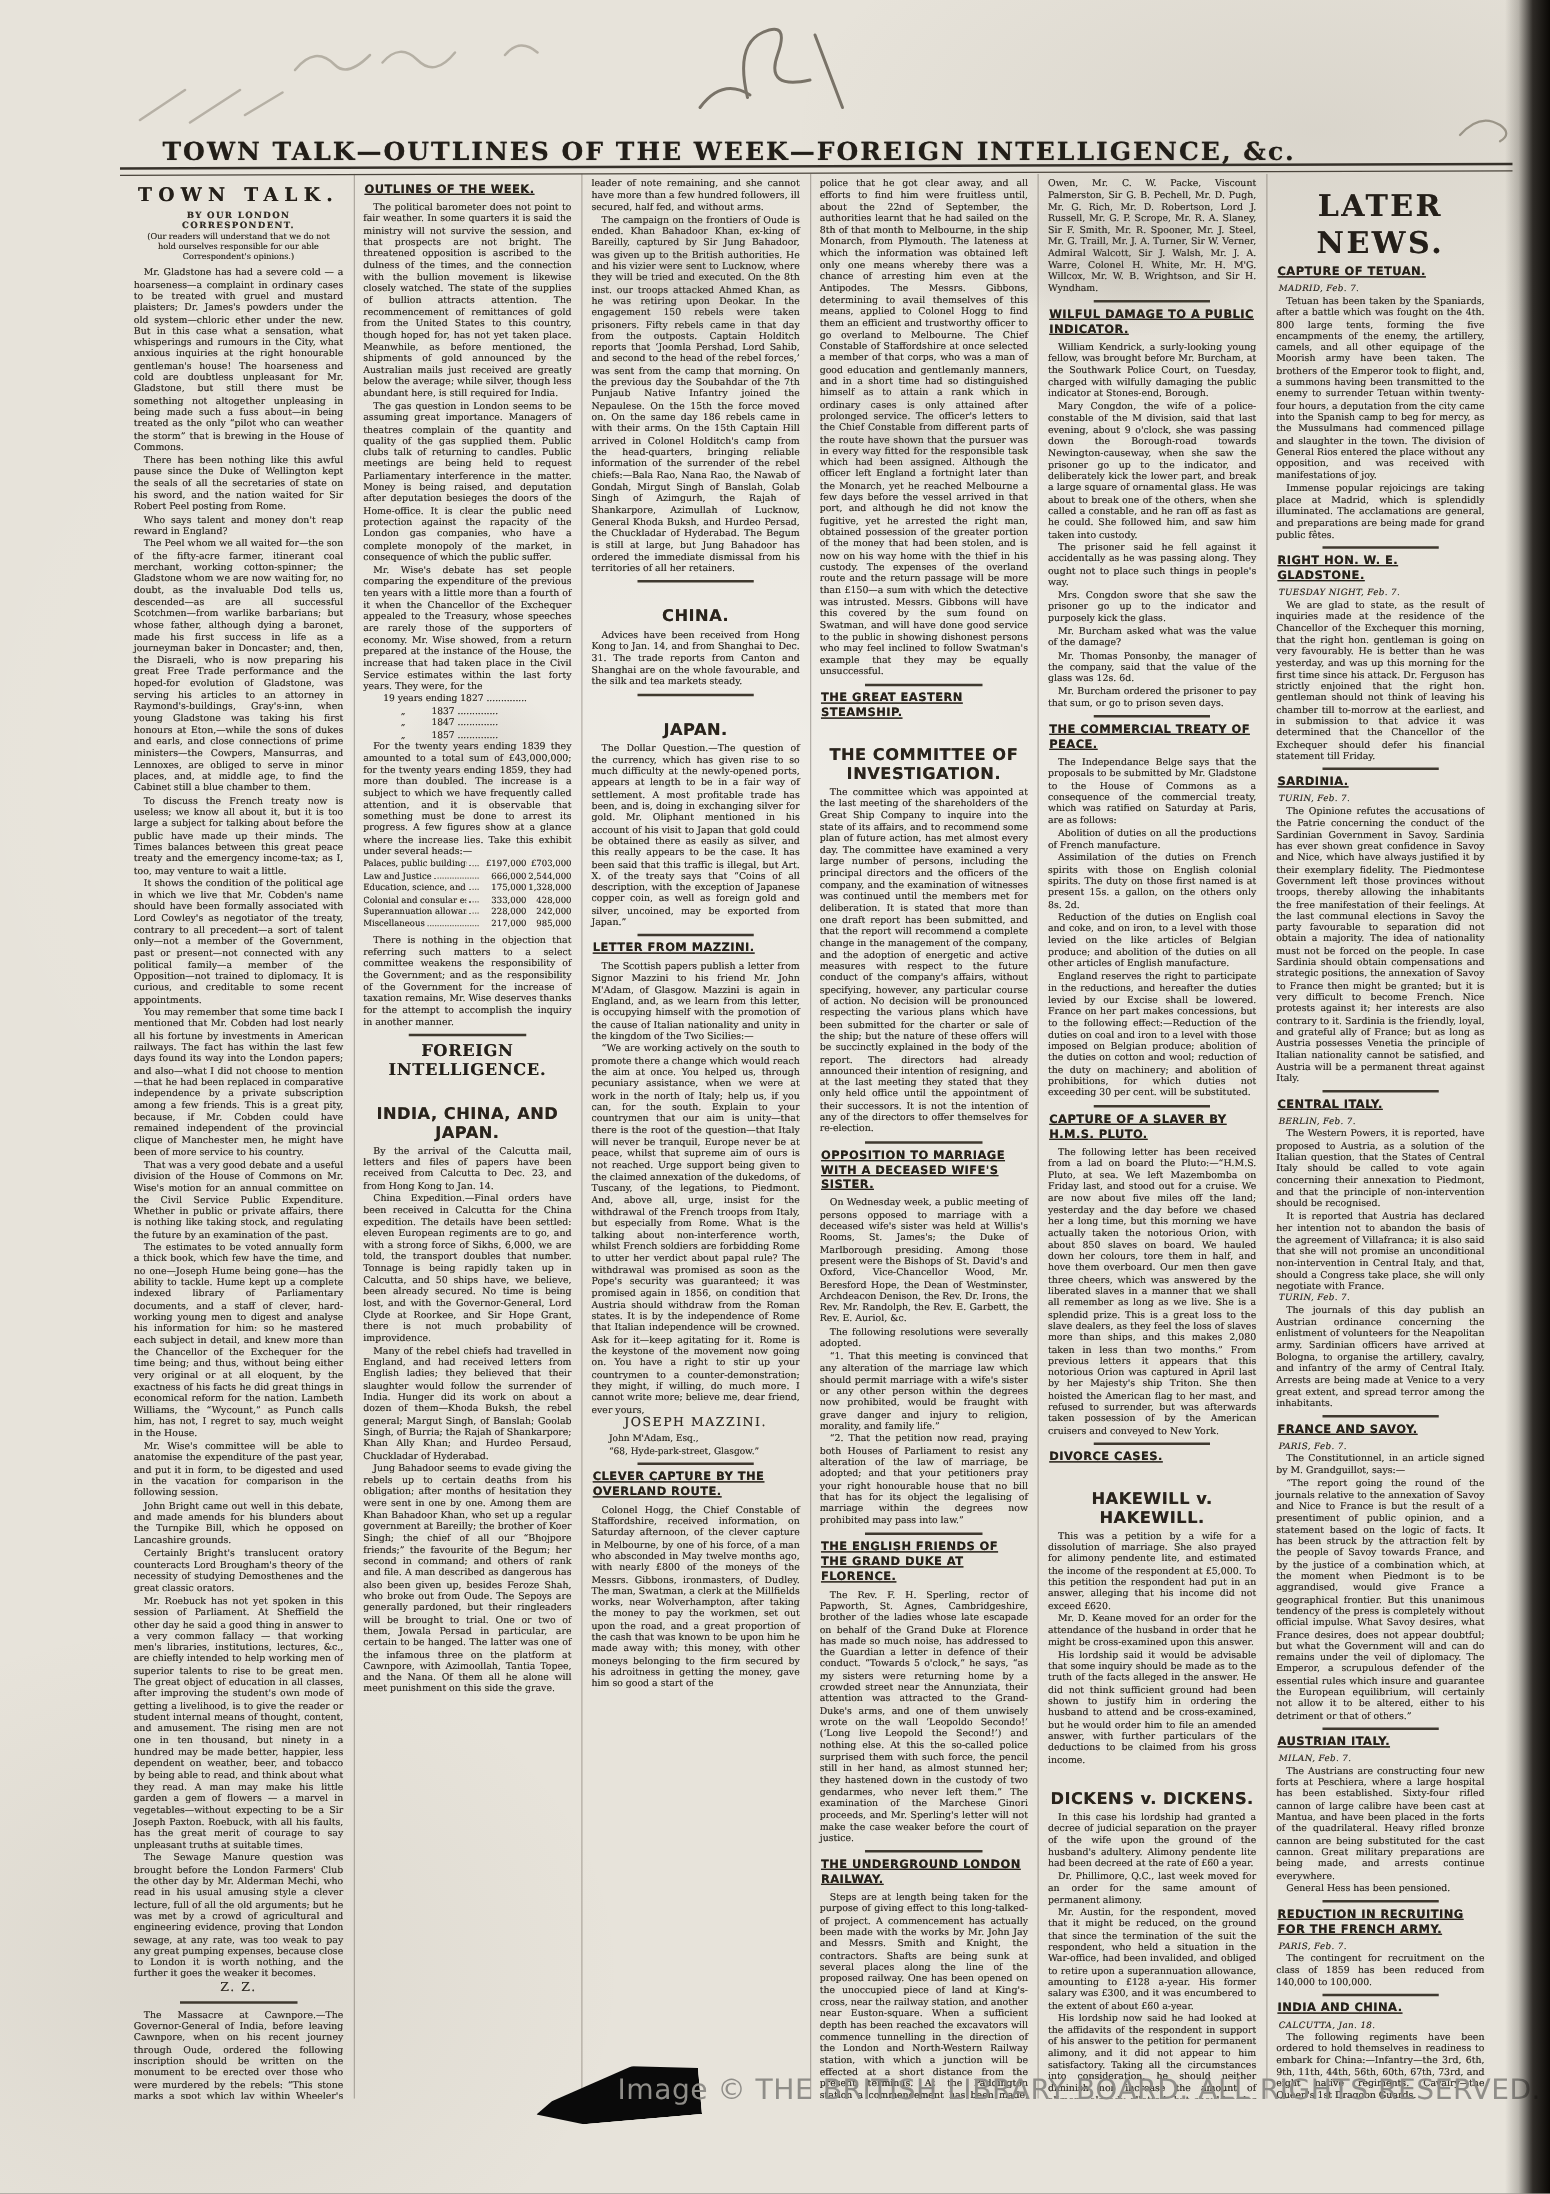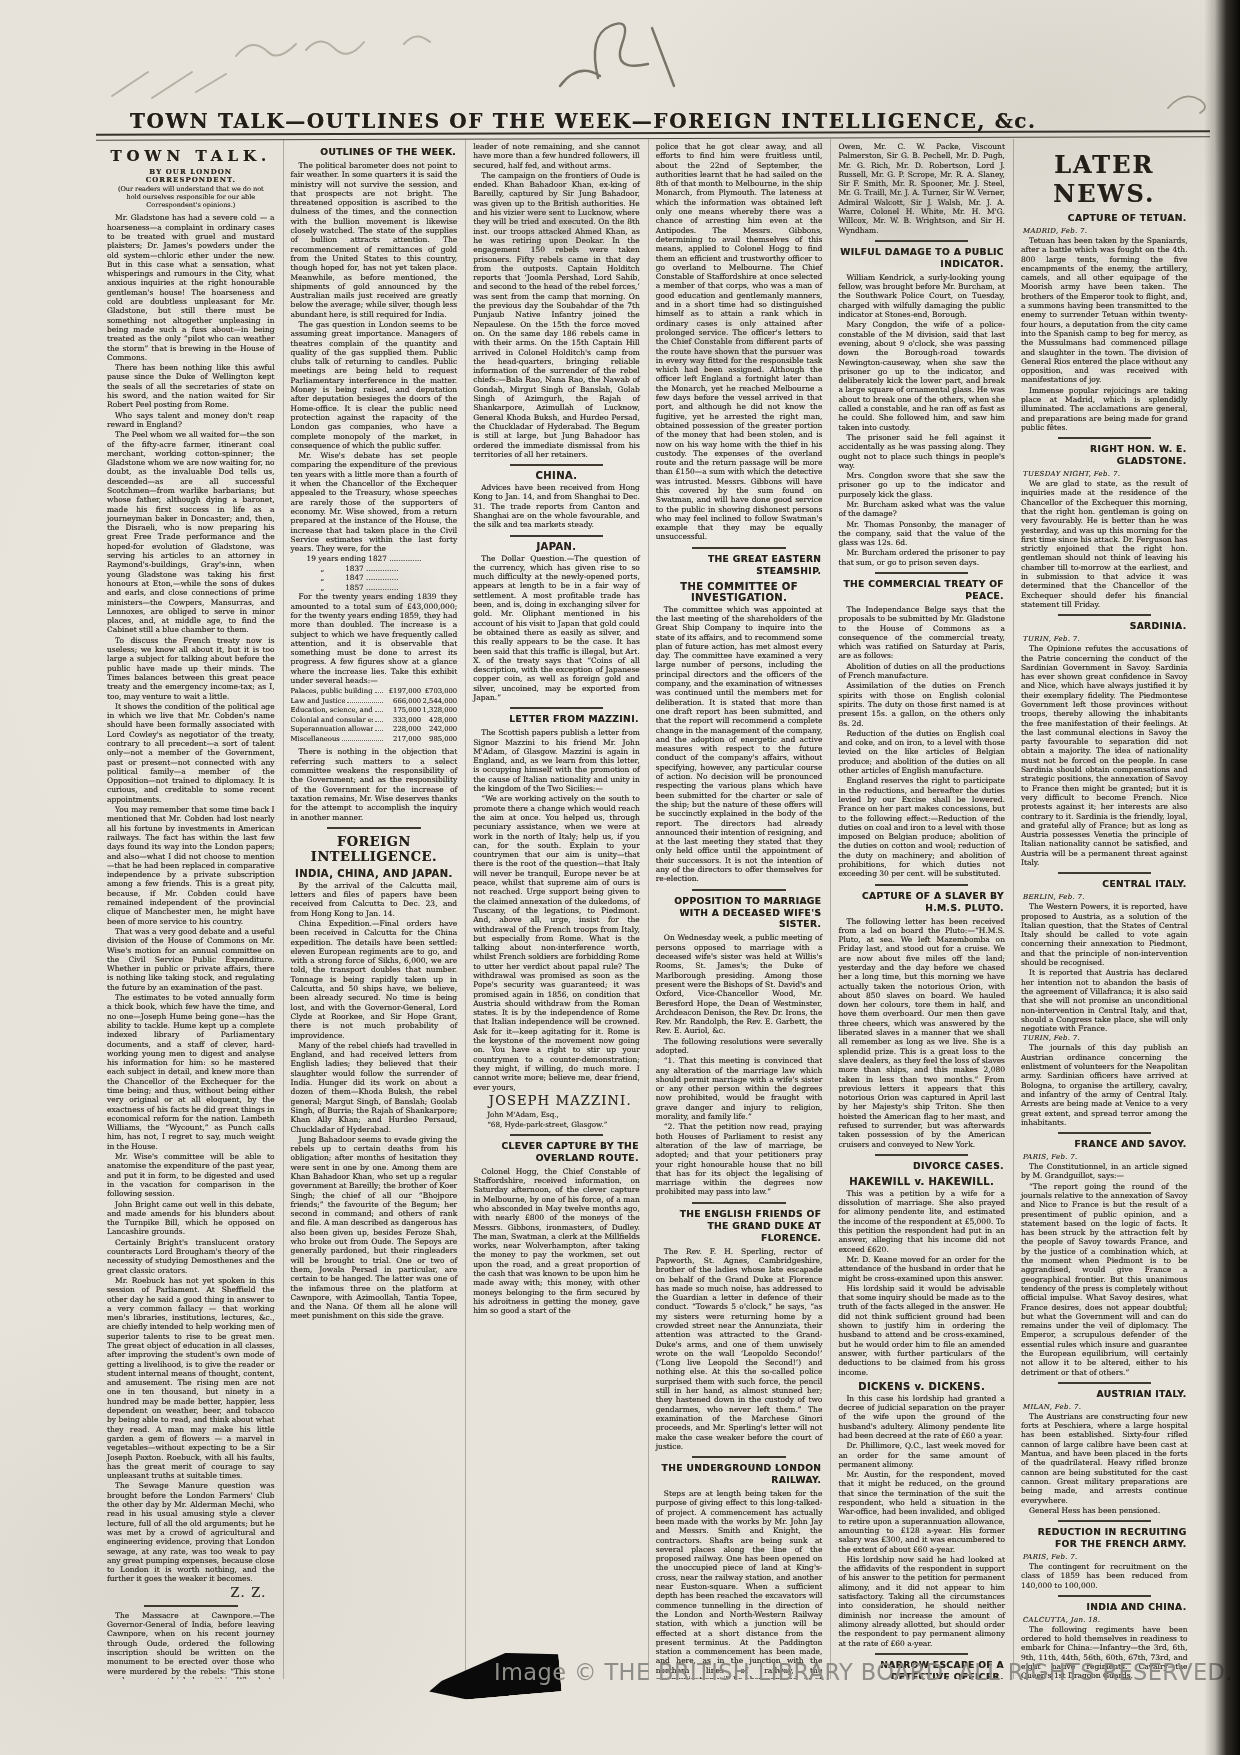--- a/index.html
+++ b/index.html
@@ -16,30 +16,30 @@
   .mastrule{position:absolute;left:96px;right:30px;top:132px;height:4px;
     border-top:2px solid #36312a;border-bottom:1px solid #4a443b;transform:rotate(-.18deg);}
   .columns{position:absolute;left:100px;top:139px;width:1096px;height:1540px;display:flex;overflow:hidden;}
   .col{width:182.6px;box-sizing:border-box;padding:3px 8px 0 7px;overflow:hidden;
     border-left:1px solid rgba(84,77,66,.38);text-shadow:0 0 .5px rgba(45,40,33,.65);}
   .col:first-child{border-left:none;}
   h1,h2,h3,p{margin:0;}
   .major{margin:5px 0 3px;text-align:center;font-weight:bold;font-size:15px;letter-spacing:5px;color:#241f19;}
   .major.lg{font-size:13px;letter-spacing:.5px;}
   .major.xl{font-size:24px;letter-spacing:2px;margin-top:8px;}
-  .headline{margin:4px 1px 3px;text-align:right;font-family:"DejaVu Sans",sans-serif;
-    font-weight:bold;font-size:9.2px;line-height:1.3;letter-spacing:.35px;color:#262119;}
-  .subhead{margin:4px 0 2px;text-align:center;font-family:"DejaVu Sans",sans-serif;
-    font-weight:bold;font-size:10px;letter-spacing:.4px;color:#2a241c;}
+  .headline{margin:4px 1px 3px;text-align:left;font-family:"DejaVu Sans",sans-serif;
+    font-weight:bold;font-size:9.2px;line-height:1.3;letter-spacing:.35px;color:#262119;text-decoration:underline;}
+  .subhead{margin:20px 0 2px;text-align:center;font-family:"DejaVu Sans",sans-serif;
+    font-weight:bold;font-size:13px;letter-spacing:.4px;color:#2a241c;}
   .byline{text-align:center;font-size:6.9px;font-weight:bold;letter-spacing:1.1px;margin:2px 0 1px;}
   .note{text-align:center;font-size:6.5px;line-height:1.25;margin:0 8px 4px;}
   .dateline{text-align:left;font-size:7px;margin:0 2px 1px;letter-spacing:.3px;font-style:italic;}
   .para{font-size:7.5px;line-height:1.24;text-align:justify;text-indent:8px;margin-bottom:1px;}
   .para.cont{text-indent:0;}
-  .sig{text-align:right;font-size:13px;letter-spacing:1.2px;margin:1px 8px 2px;}
+  .sig{text-align:center;font-size:10px;letter-spacing:1.2px;margin:1px 8px 2px;}
   .addr{font-size:7.2px;margin:0 0 1px 14px;}
   .linerow{font-size:7.3px;line-height:1.3;margin-left:16px;white-space:pre;}
   .minitable{margin:2px 0 3px;font-size:6.8px;}
   .trow{display:flex;align-items:baseline;line-height:1.4;}
   .tlabel{white-space:nowrap;overflow:hidden;max-width:82px;}
   .tdots{flex:1;border-bottom:1px dotted #6f6densed95f;border-bottom:1px dotted #6f695f;margin:0 2px 2px;}
   .tval{width:36px;text-align:right;white-space:nowrap;}
   .sep{margin:5px auto 4px;width:56%;border-top:2.5px solid #3f392f;}
   .spine{position:absolute;right:0;top:0;width:36px;height:1755px;
     background:linear-gradient(to right,rgba(25,21,16,0) 0%,rgba(25,21,16,.22) 30%,rgba(15,12,9,.85) 62%,#0a0805 100%);}

